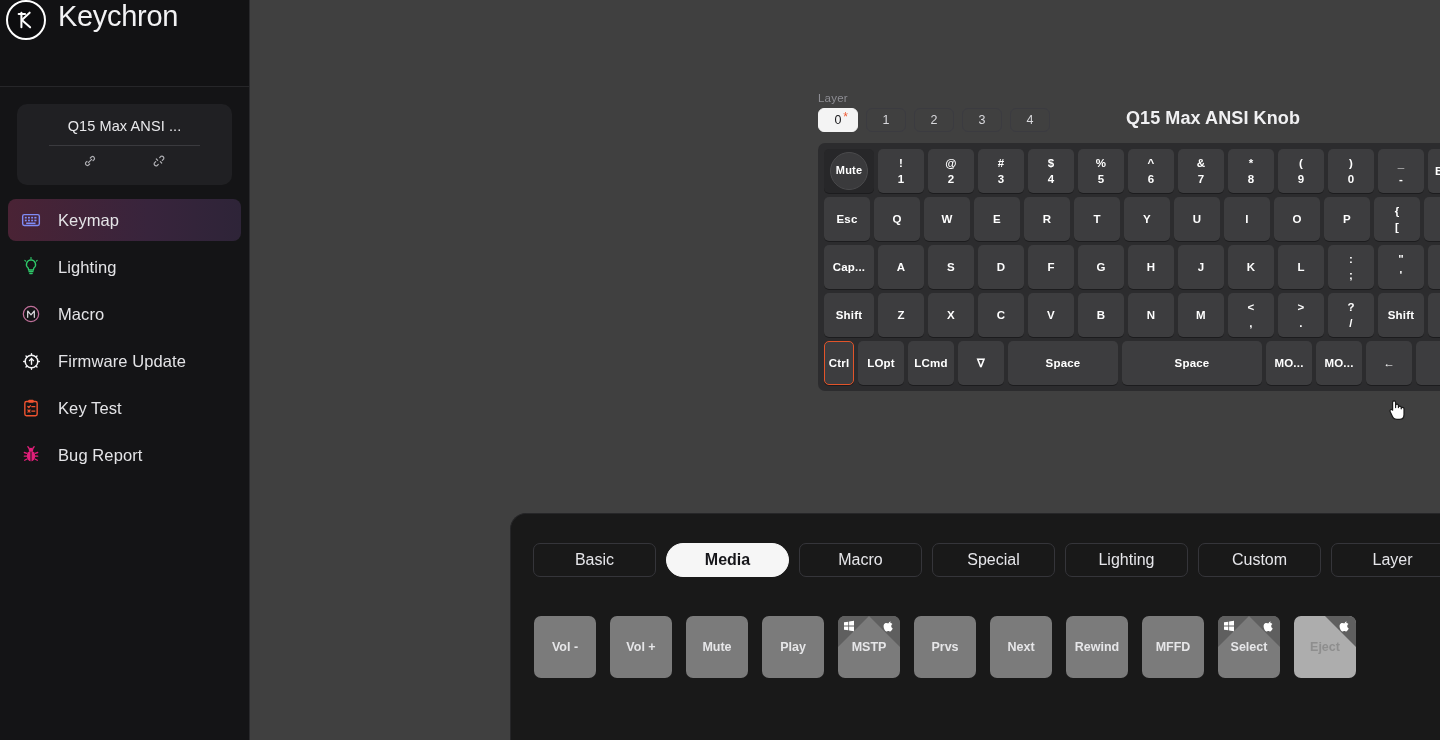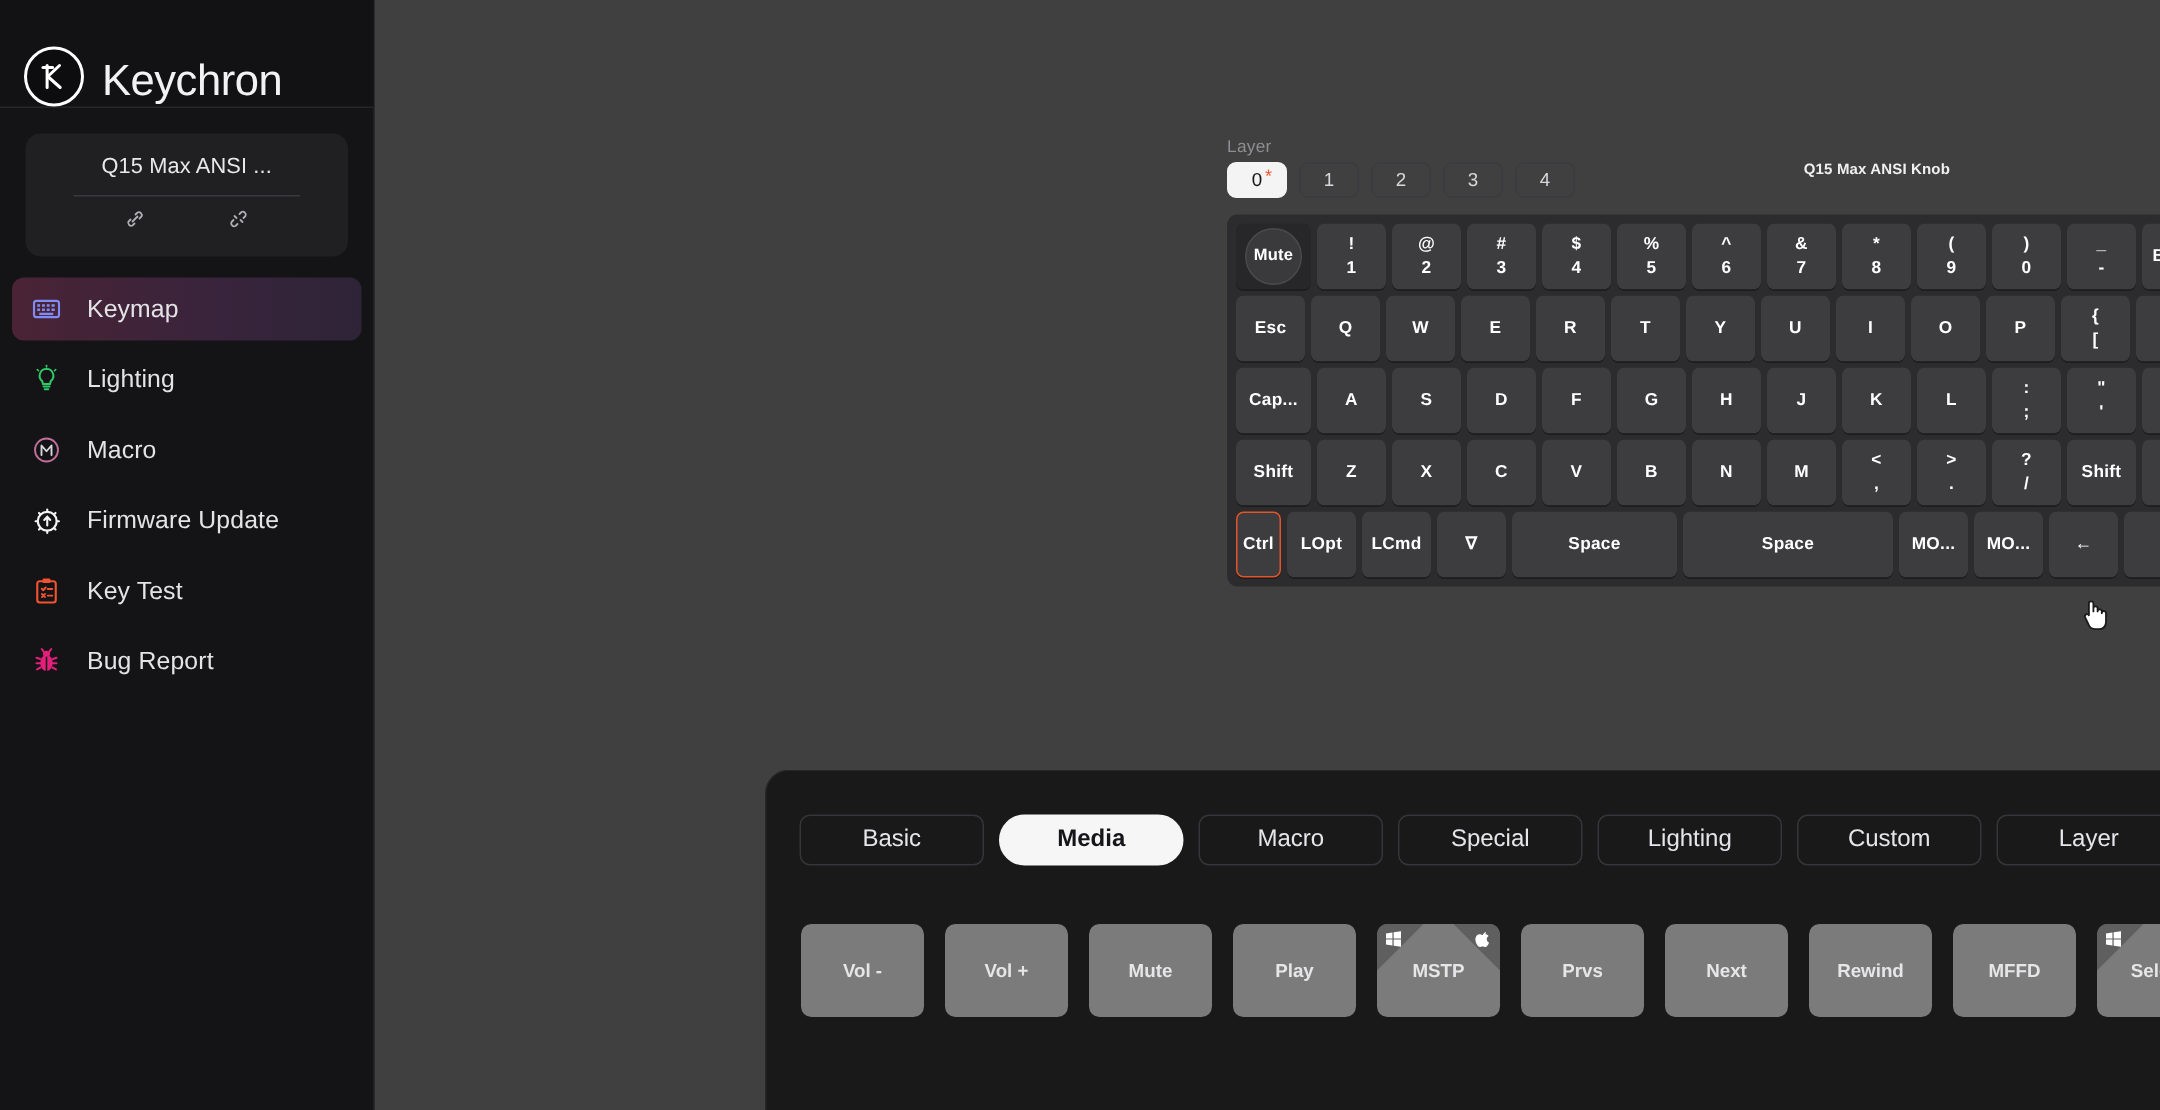--- a/index.html
+++ b/index.html
@@ -13,22 +13,22 @@
 
   
   #sidebar {
     width: 250px; height: 740px;
     background: #141416;
     border-right: 1px solid #2a2a2d;
     flex: 0 0 250px;
     display: flex; flex-direction: column;
   }
   .brand {
-    height: 72px; display: flex; align-items: flex-end; gap: 12px;
-    padding-left: 16px;
+    height: 87px; display: flex; align-items: flex-start; gap: 12px;
+    padding-left: 6px;
     border-bottom: 1px solid #262629;
     background: #121214;
   }
   .brand-logo {
     width: 40px; height: 40px; border-radius: 50%;
     border: 2.5px solid #ffffff;
     display: flex; align-items: center; justify-content: center;
     position: relative;
     background: #0d0d0f;
   }
@@ -75,21 +75,21 @@
     display: flex; align-items: center; justify-content: center;
     cursor: pointer; position: relative;
   }
   .layer-tab.active { background: #f4f4f4; border-color: #f4f4f4; color: #17171a; font-weight: 500; }
   .layer-tab .star {
     position: absolute; top: 2px; right: 9px; color: #ef5b34; font-size: 12px; line-height: 1;
   }
 
   .board-title {
     position: absolute; right: 140px; top: 108px;
-    font-size: 10px; font-weight: bold; color: #f0f0f2; letter-spacing: .1px;
+    font-size: 18px; font-weight: bold; color: #f0f0f2; letter-spacing: .1px;
   }
 
   
   .keyboard {
     position: absolute; left: 568px; top: 143px;
     width: 714px; padding: 6px;
     background: #2c2c2e;
     border-radius: 7px;
   }
   .kb-row { display: flex; gap: 4px; margin-bottom: 4px; }
@@ -141,21 +141,21 @@
     border: 1px solid #35353a; border-radius: 7px;
     background: transparent; color: #e6e6ea;
     font-size: 16px; font-family: inherit;
     display:flex; align-items:center; justify-content:center;
     cursor: pointer;
   }
   .tab.active { background: #f6f6f6; border-color: #f6f6f6; color: #16161a; font-weight: bold; border-radius: 17px; }
 
   .keylist { display: flex; gap: 14px; padding: 39px 0 0 23px; }
   .mkey {
-    width: 82px; height: 62px;
+    width: 62px; height: 62px;
     background: #7b7b7b; border-radius: 7px;
     color: #e6e6e8; font-size: 12.5px; font-weight: bold;
     display:flex; align-items:center; justify-content:center;
     cursor: pointer; position: relative; overflow: hidden;
     user-select: none;
   }
   .mkey.hl { background: #adadad; color: #8e8e8e; }
   .mkey .corner-l, .mkey .corner-r {
     position: absolute; top: 0; width: 31px; height: 31px;
     background: #5f5f5f;

